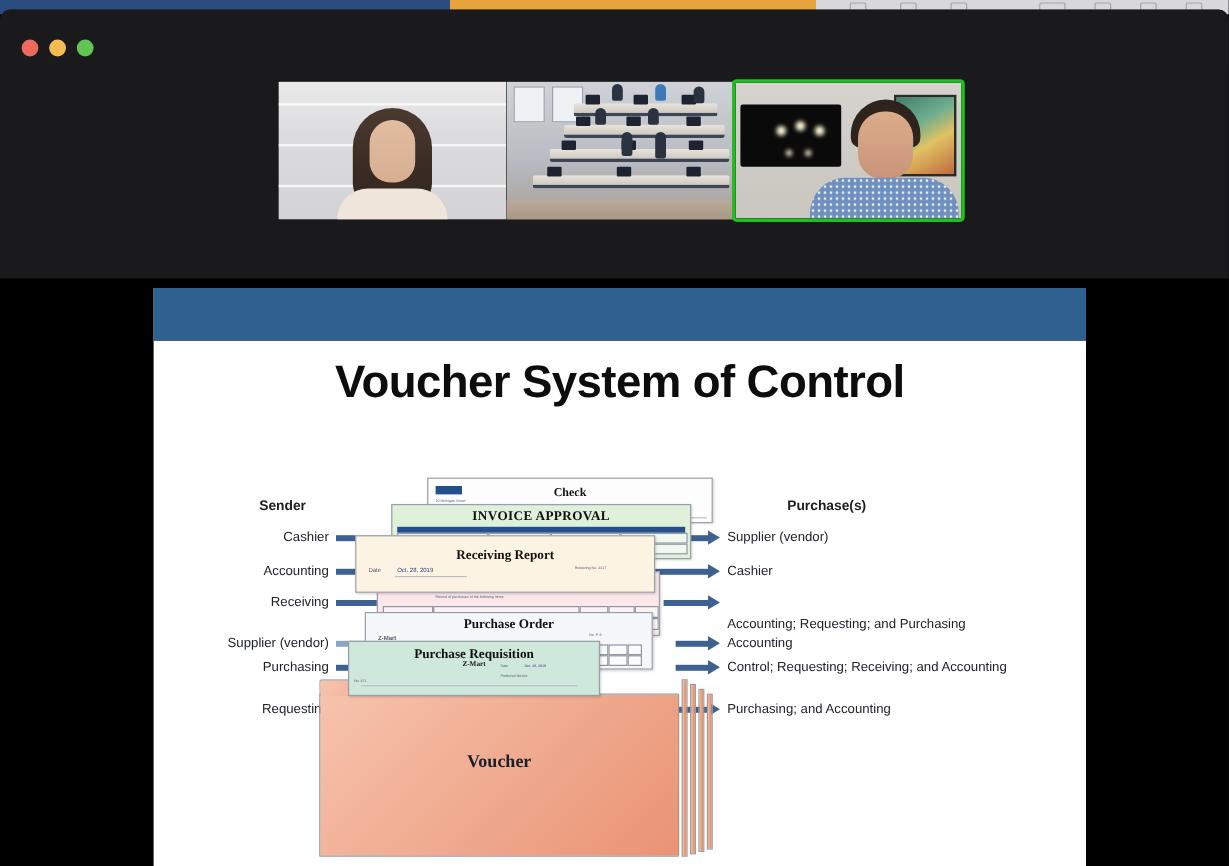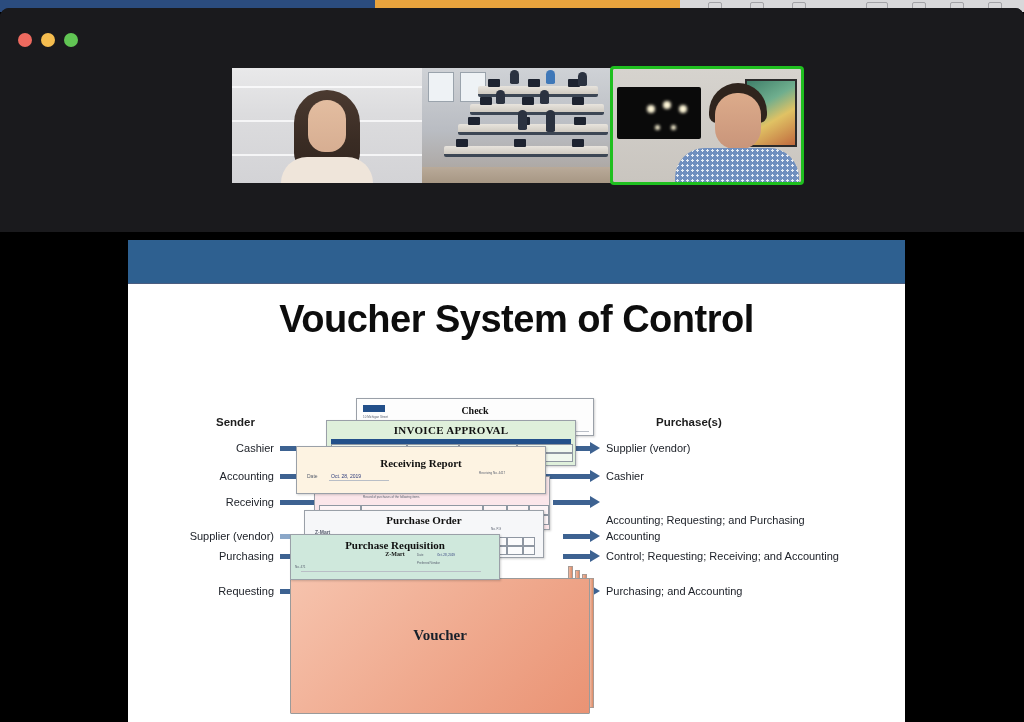--- a/index.html
+++ b/index.html
@@ -150,21 +150,21 @@
   .cell { position:absolute; border:.5px solid #8f97a2; background:rgba(255,255,255,.55); }
 
   
   .folders { position:absolute; left:128px; top:170px; width:360px; height:170px; }
   .folder {
     position:absolute; border:1px solid #9a9a9a;
     background:linear-gradient(135deg,#f6c3ad 0%,#f0ab90 50%,#ea9374 100%);
     border-radius:1px;
   }
   .folder-front {
-    left:10px; top:18px; width:300px; height:136px;margin-left:24px;
+    left:10px; top:18px; width:300px; height:136px;
   }
   .folder-front .ftab {
     position:absolute; left:-1px; top:-13px; width:68px; height:14px;
     background:linear-gradient(135deg,#f6c3ad,#f0ab90);
     border:1px solid #9a9a9a; border-bottom:none;
     border-radius:2px 6px 0 0;
   }
   .folder-front .vlabel {
     position:absolute; left:0; right:0; top:48px; text-align:center;
     font-family:"Liberation Serif", serif; font-weight:bold;

